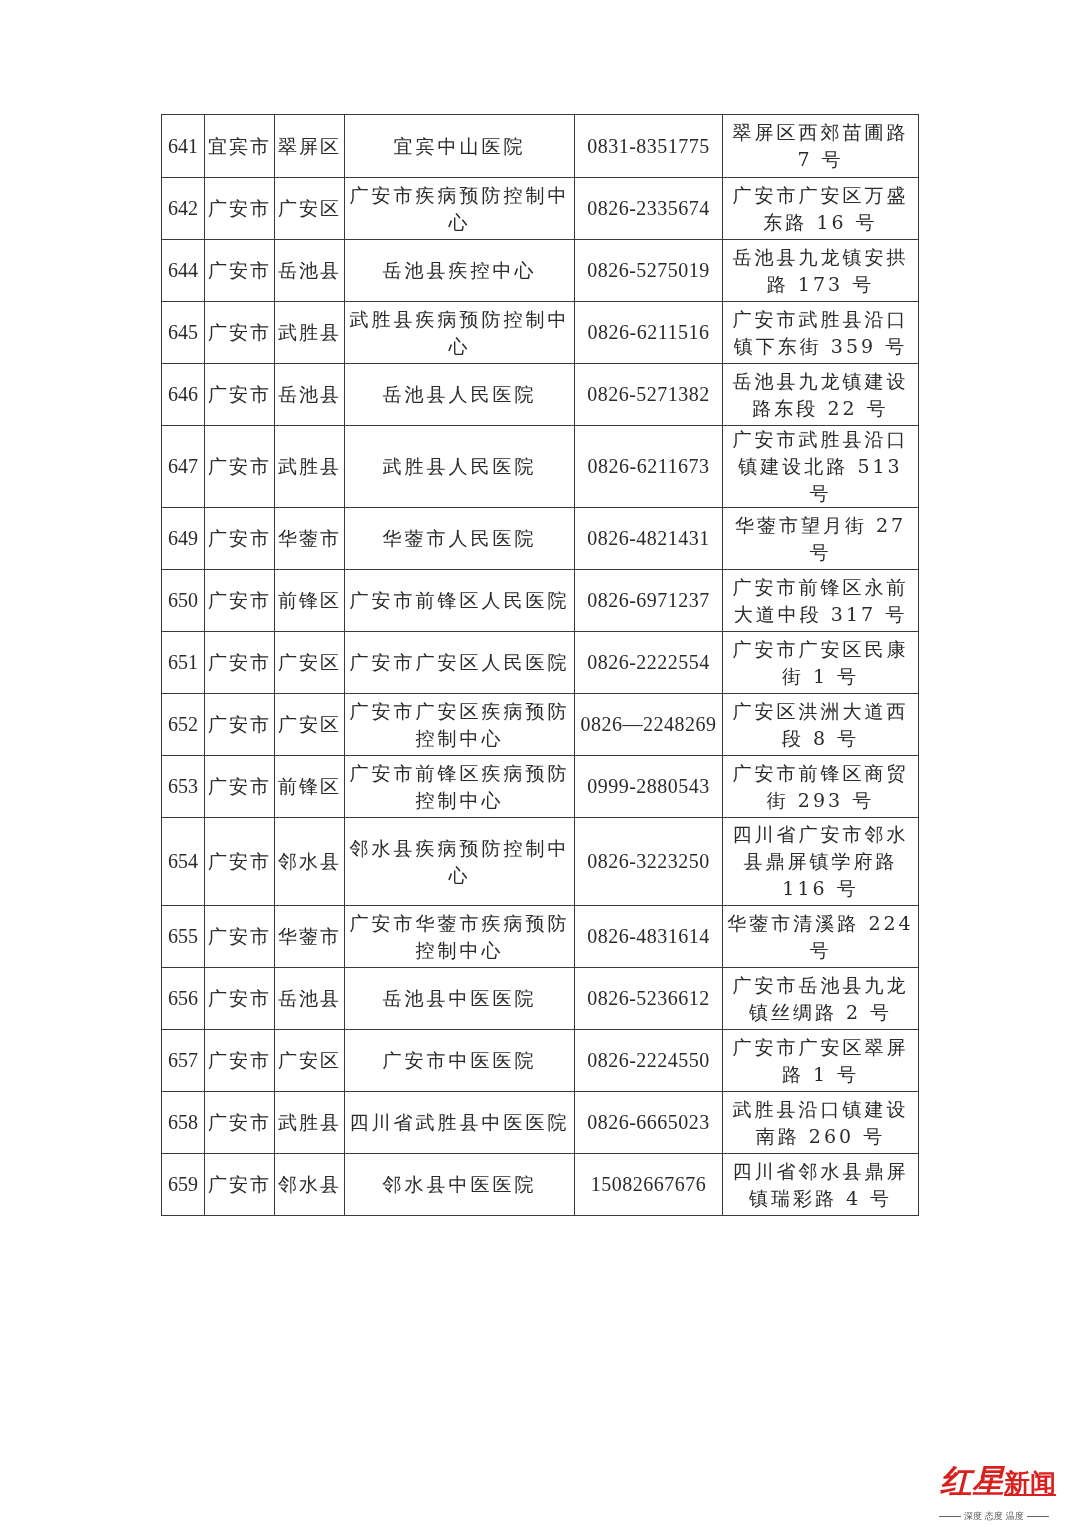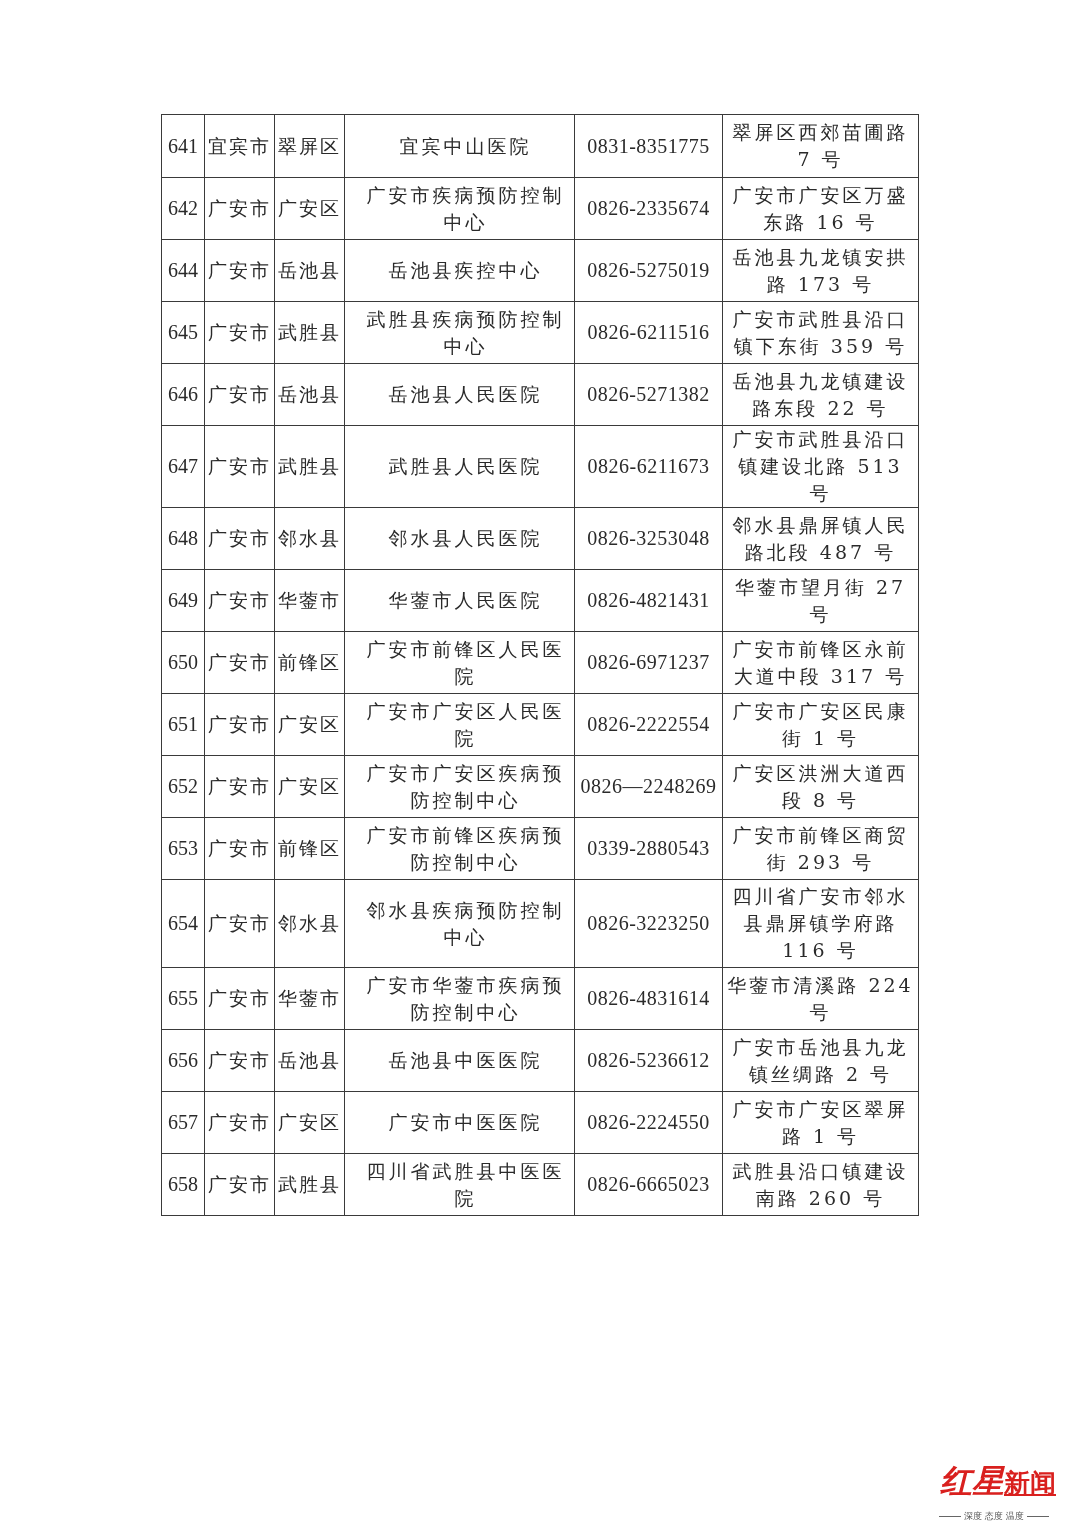--- a/index.html
+++ b/index.html
@@ -13,21 +13,21 @@
     width: 757px;
   }
   #tbl td {
     border: 1.5px solid #3a3a3a; padding: 0 2px; text-align: center; vertical-align: middle;
     font-size: 19px; line-height: 27px; letter-spacing: 2px; overflow: hidden;
     color: #2a2a2a;
   }
   #tbl td.num { letter-spacing: 0; font-family: "Liberation Serif", "DejaVu Serif", serif; font-size: 20px; }
   #tbl td.phone { letter-spacing: 0.5px; font-family: "Liberation Serif", "DejaVu Serif", serif; font-size: 20px; }
   #tbl td.addr { letter-spacing: 3px; }
-  #tbl td.inst { letter-spacing: 3px; padding-left: 14px; }
+  #tbl td.inst { letter-spacing: 3px; }
   .watermark { position: absolute; left: 940px; top: 1460px; width: 140px; height: 67px; }
   .wm-main { position: absolute; left: 0; top: 0; white-space: nowrap; }
   .wm-hong { color: #d9201e; font-size: 32px; font-style: italic; font-weight: bold; font-family: Liberation Mono, monospace; }
   .wm-news { color: #d9201e; font-size: 26px; font-weight: bold; font-family: "DejaVu Serif", serif; text-decoration: underline; }
   .wm-sub { position: absolute; left: -4px; top: 50px; font-size: 9px; color: #555; white-space: nowrap; font-family: "DejaVu Sans", sans-serif; }
   .wm-line { display: inline-block; width: 22px; border-top: 1px solid #666; vertical-align: middle; margin: 0 3px; }
 </style>
 </head>
 <body>
 
@@ -83,28 +83,20 @@
       </tr>
       <tr style="height: 62px;">
         <td class="num">647</td>
         <td class="city">广安市</td>
         <td class="district">武胜县</td>
         <td class="inst">武胜县人民医院</td>
         <td class="phone">0826-6211673</td>
         <td class="addr">广安市武胜县沿口镇建设北路 513 号</td>
       </tr>
       <tr style="height: 62px;">
-        <td class="num">648</td>
-        <td class="city">广安市</td>
-        <td class="district">邻水县</td>
-        <td class="inst">邻水县人民医院</td>
-        <td class="phone">0826-3253048</td>
-        <td class="addr">邻水县鼎屏镇人民路北段 487 号</td>
-      </tr>
-      <tr style="height: 62px;">
         <td class="num">649</td>
         <td class="city">广安市</td>
         <td class="district">华蓥市</td>
         <td class="inst">华蓥市人民医院</td>
         <td class="phone">0826-4821431</td>
         <td class="addr">华蓥市望月街 27 号</td>
       </tr>
       <tr style="height: 62px;">
         <td class="num">650</td>
         <td class="city">广安市</td>
@@ -127,21 +119,21 @@
         <td class="district">广安区</td>
         <td class="inst">广安市广安区疾病预防控制中心</td>
         <td class="phone">0826—2248269</td>
         <td class="addr">广安区洪洲大道西段 8 号</td>
       </tr>
       <tr style="height: 62px;">
         <td class="num">653</td>
         <td class="city">广安市</td>
         <td class="district">前锋区</td>
         <td class="inst">广安市前锋区疾病预防控制中心</td>
-        <td class="phone">0339-2880543</td>
+        <td class="phone">0999-2880543</td>
         <td class="addr">广安市前锋区商贸街 293 号</td>
       </tr>
       <tr style="height: 88px;">
         <td class="num">654</td>
         <td class="city">广安市</td>
         <td class="district">邻水县</td>
         <td class="inst">邻水县疾病预防控制中心</td>
         <td class="phone">0826-3223250</td>
         <td class="addr">四川省广安市邻水县鼎屏镇学府路 116 号</td>
       </tr>
@@ -170,20 +162,28 @@
         <td class="addr">广安市广安区翠屏路 1 号</td>
       </tr>
       <tr style="height: 62px;">
         <td class="num">658</td>
         <td class="city">广安市</td>
         <td class="district">武胜县</td>
         <td class="inst">四川省武胜县中医医院</td>
         <td class="phone">0826-6665023</td>
         <td class="addr">武胜县沿口镇建设南路 260 号</td>
       </tr>
+      <tr style="height: 62px;">
+        <td class="num">659</td>
+        <td class="city">广安市</td>
+        <td class="district">邻水县</td>
+        <td class="inst">邻水县中医医院</td>
+        <td class="phone">15082667676</td>
+        <td class="addr">四川省邻水县鼎屏镇瑞彩路 4 号</td>
+      </tr>
     </tbody>
 </table>
 
 <div class="watermark">
   <div class="wm-main">
     <span class="wm-hong">红星</span><span class="wm-news">新闻</span>
   </div>
   <div class="wm-sub">
     <span class="wm-line"></span><span>深度 态度 温度</span><span class="wm-line"></span>
   </div>

